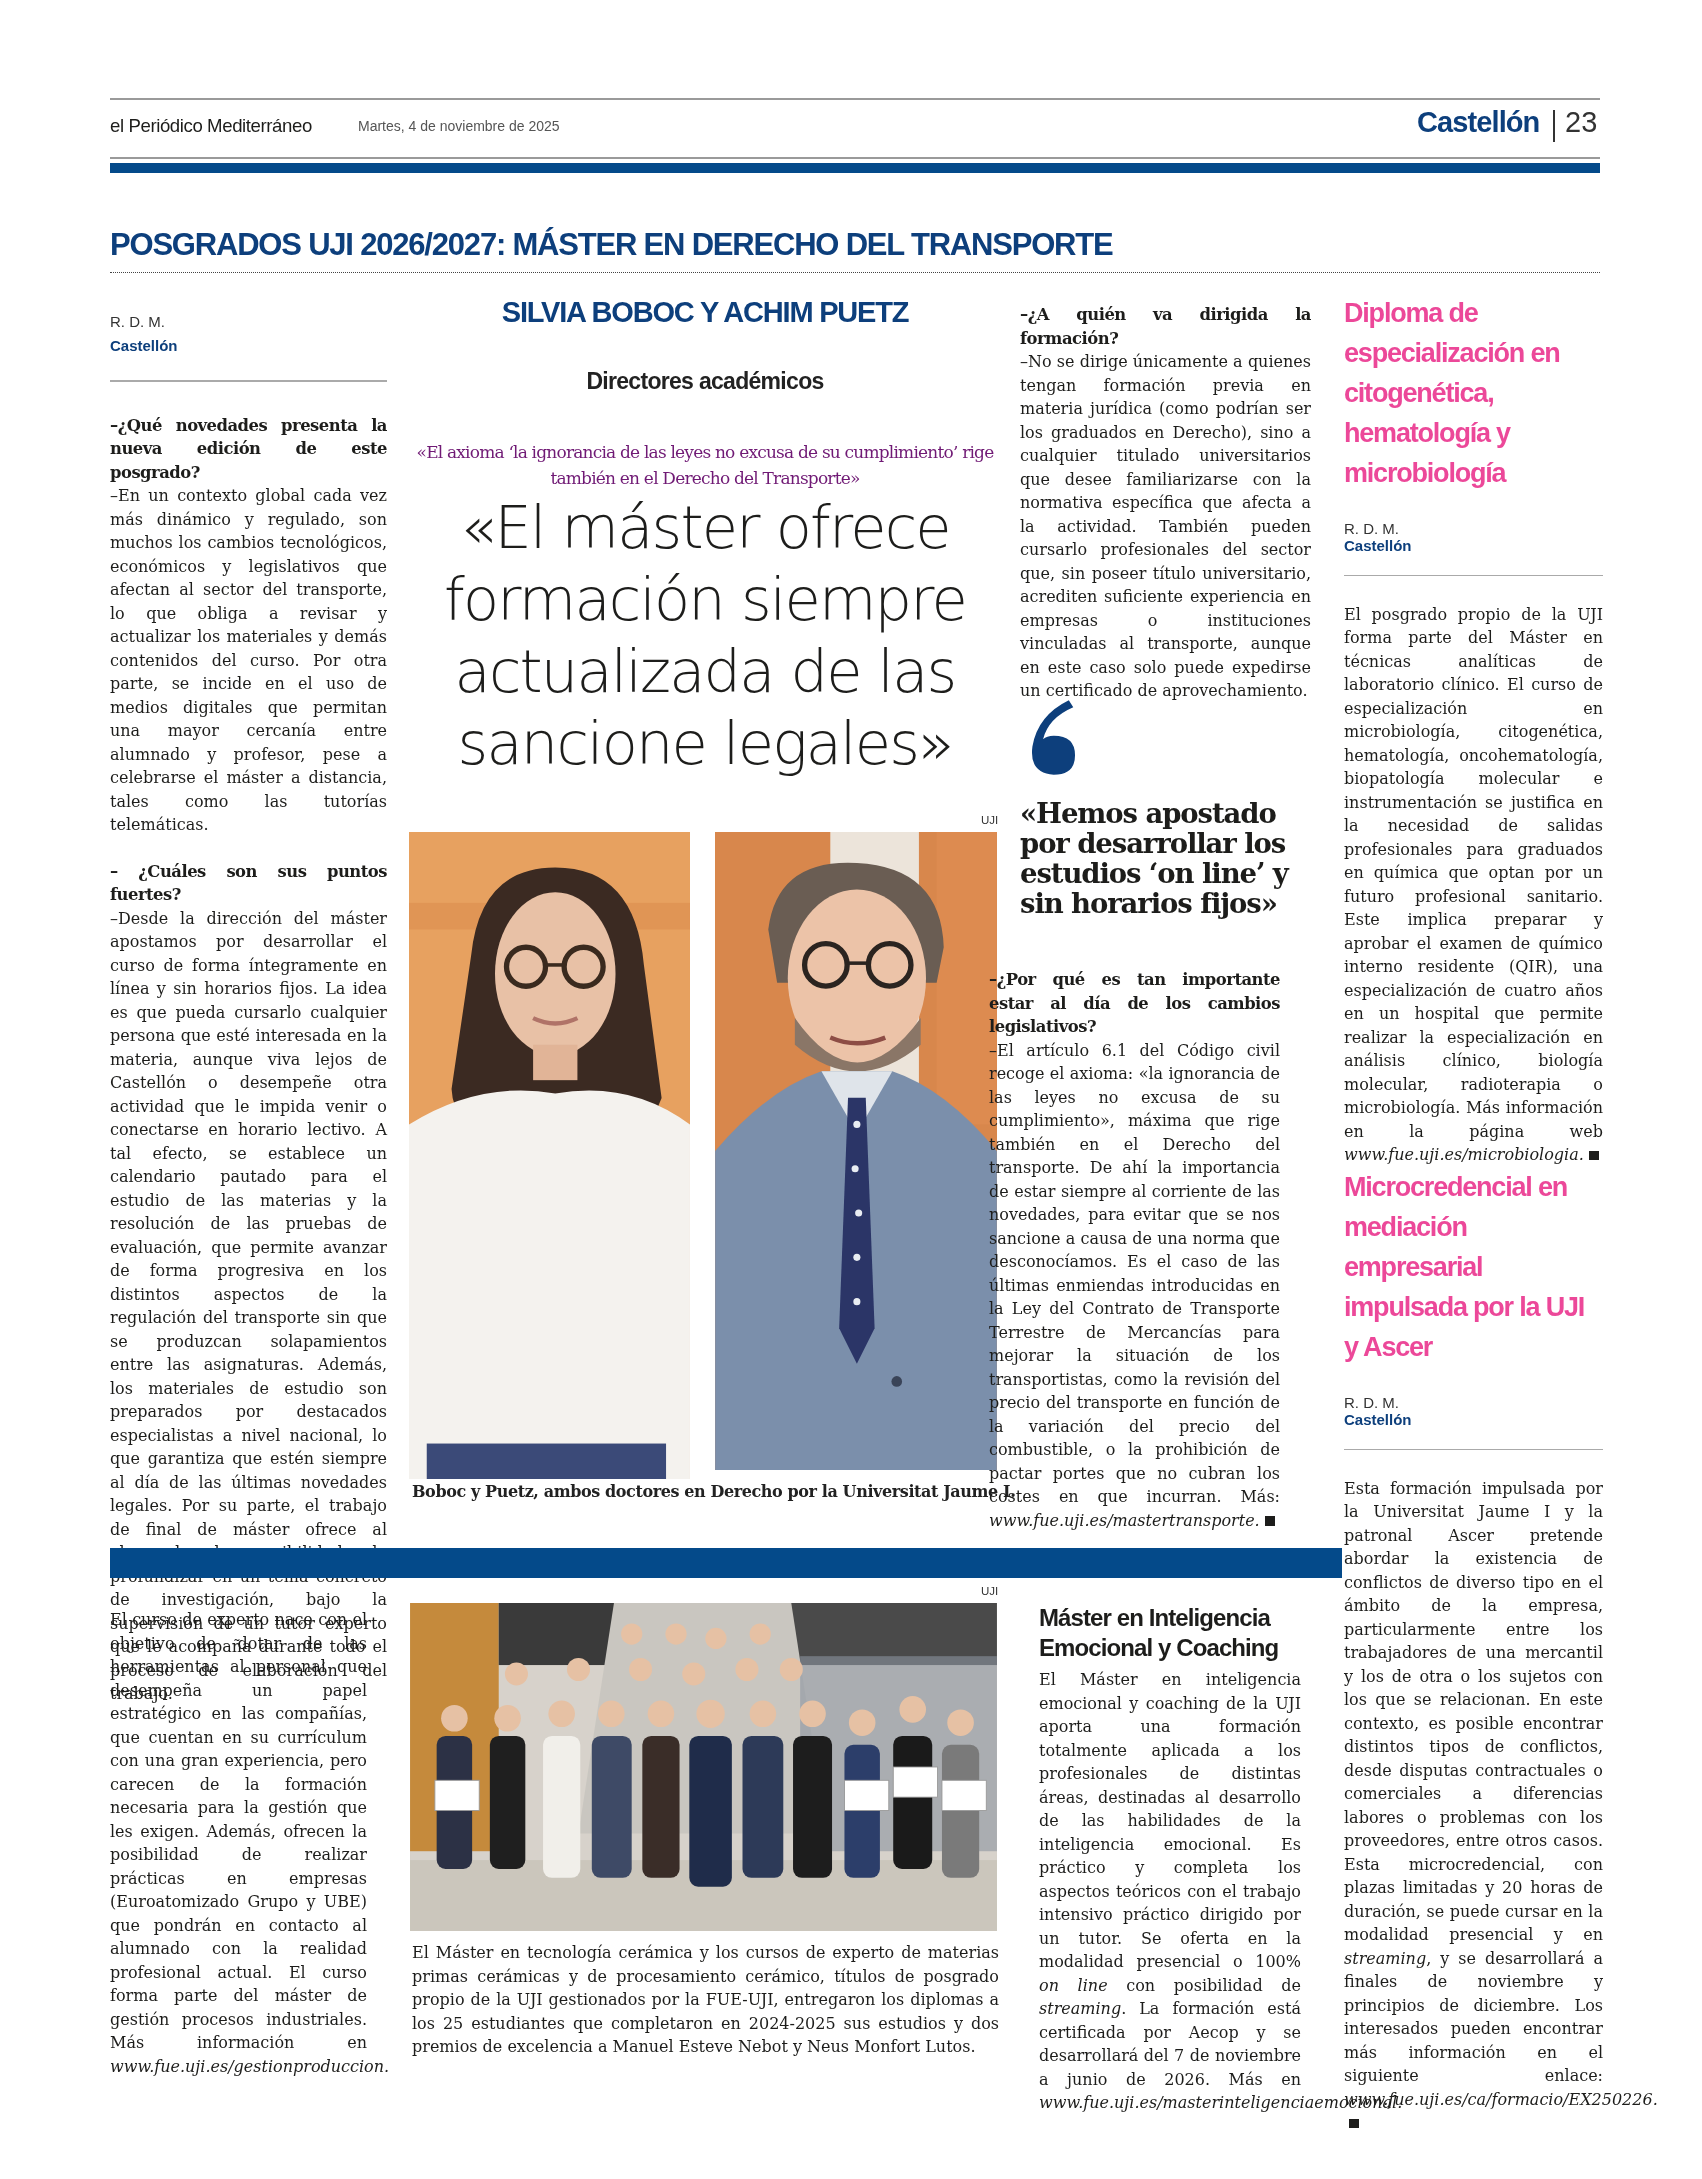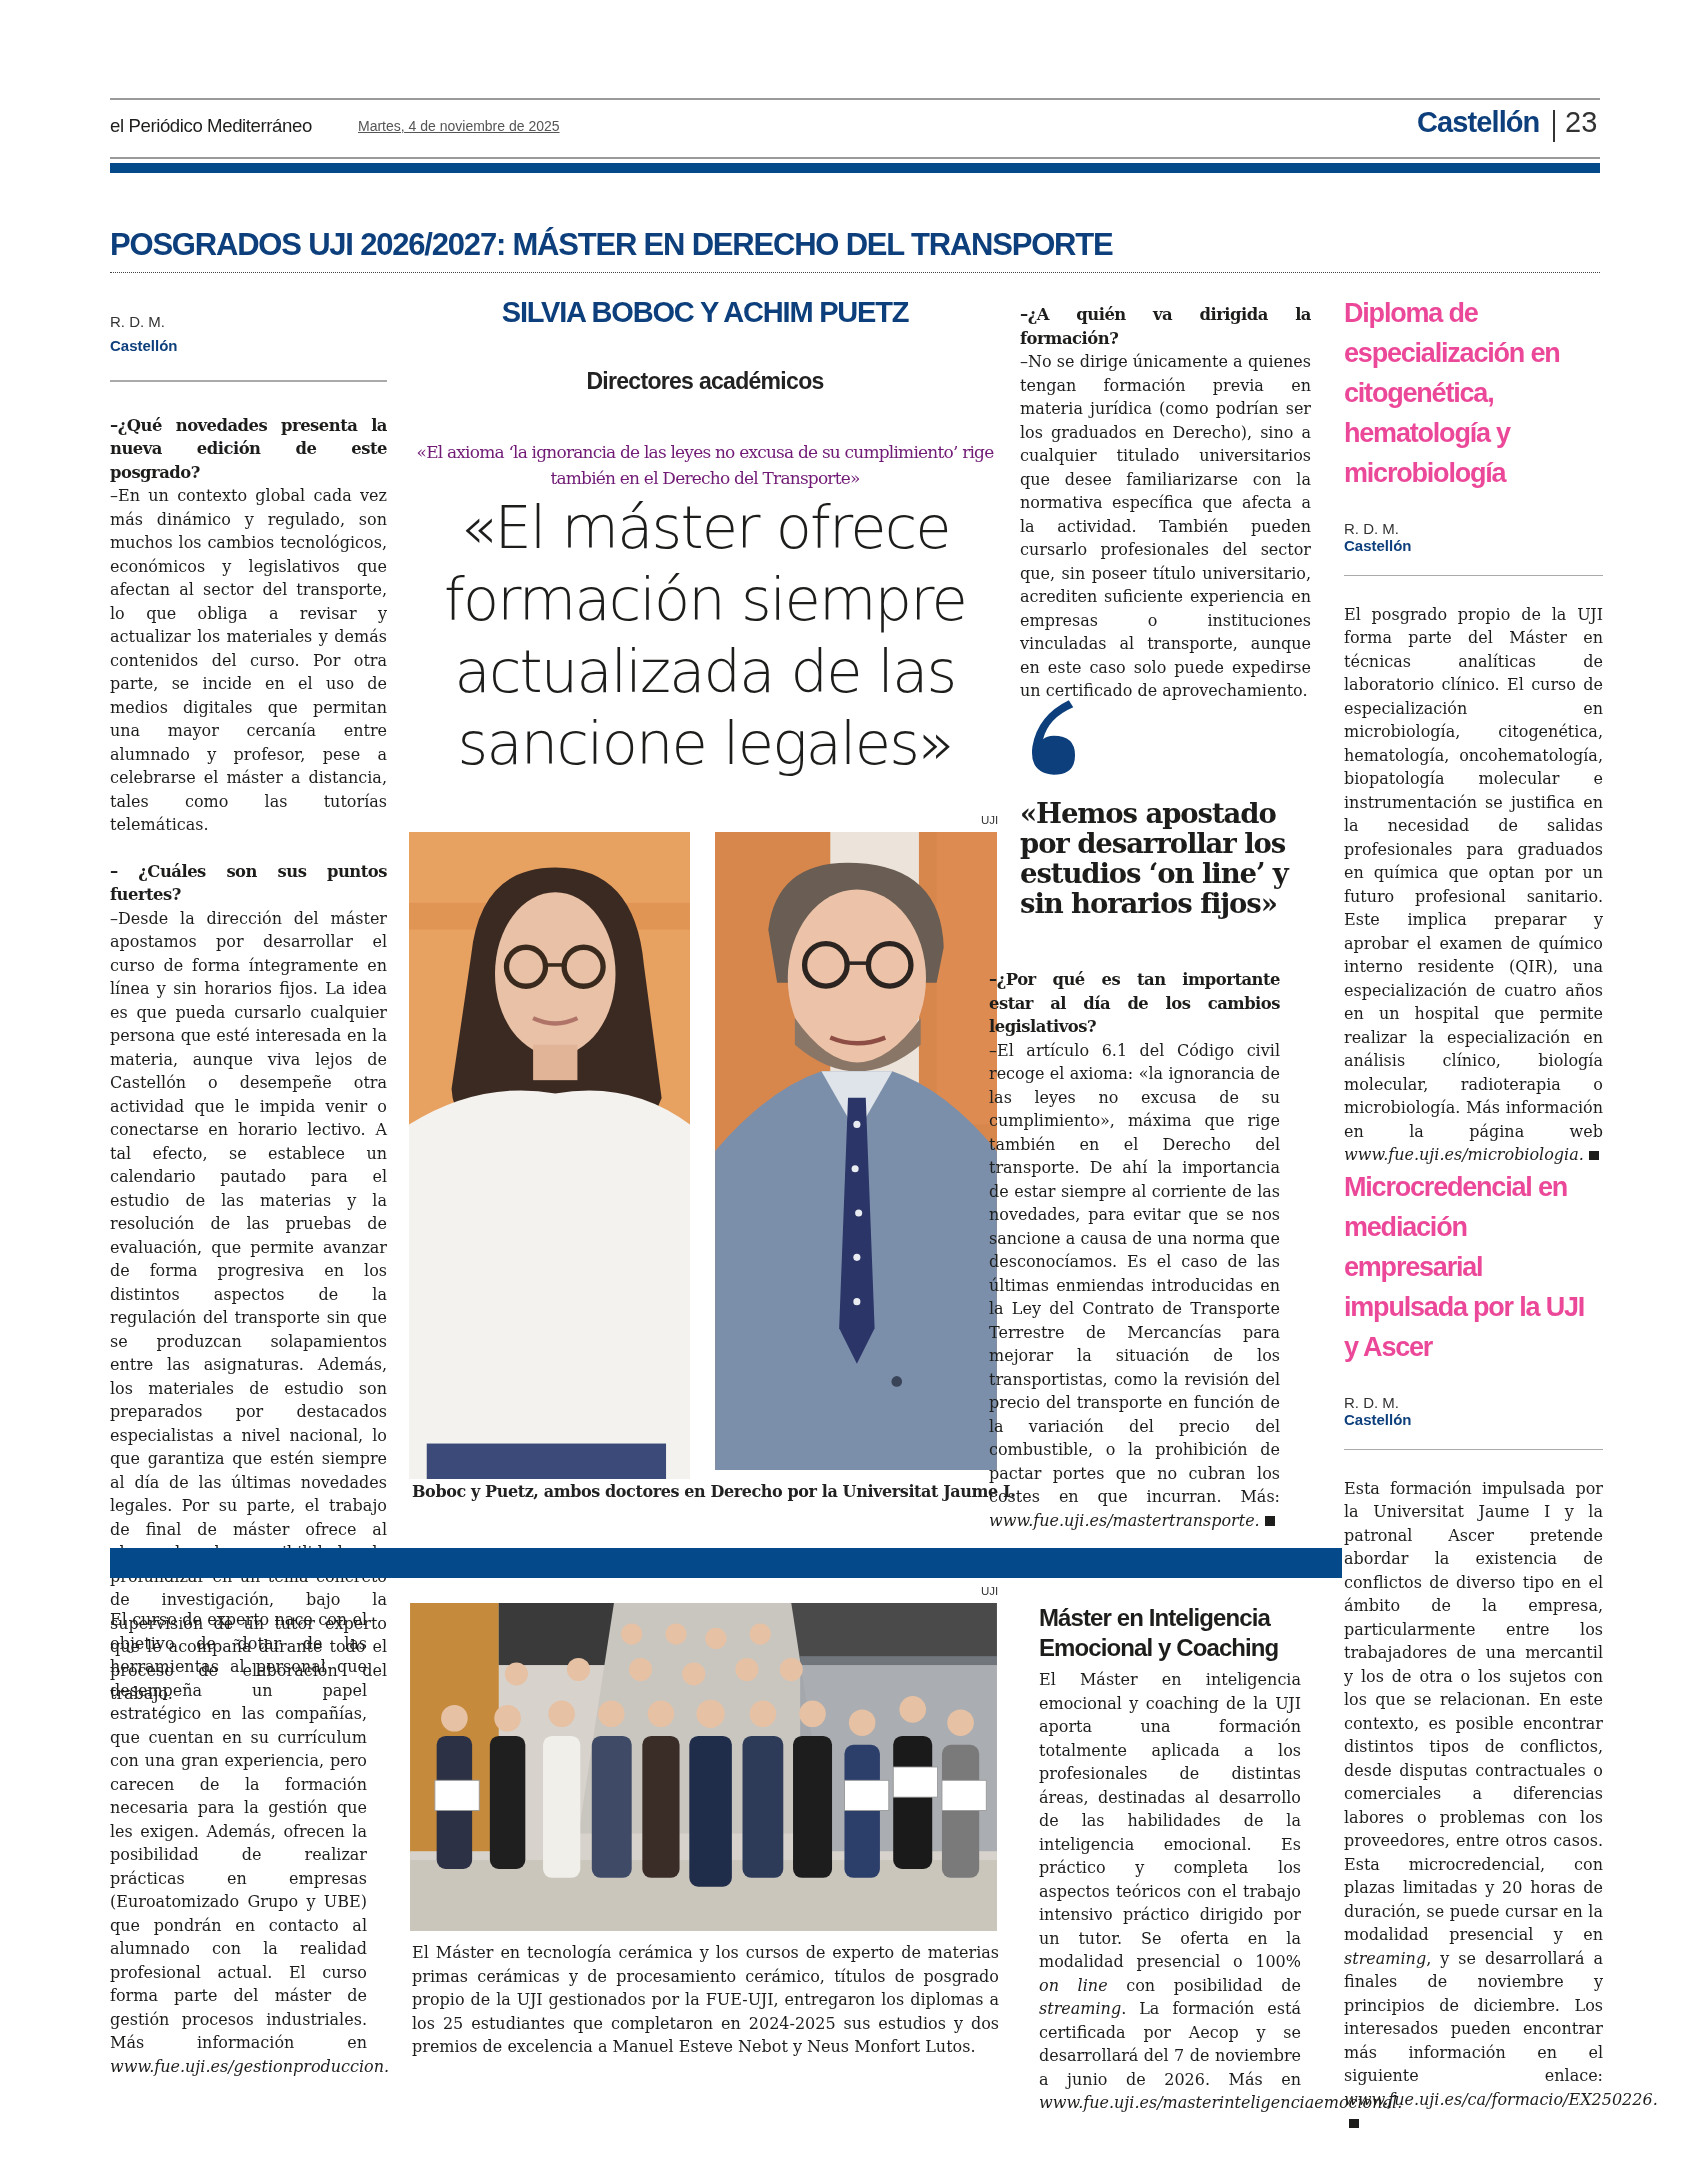--- a/index.html
+++ b/index.html
@@ -3,21 +3,21 @@
 <meta charset="utf-8">
 <style>
   html, body { margin:0; padding:0; background:#ffffff; }
   body { width:1702px; height:2179px; position:relative; overflow:hidden; color:#1d1d1b;
          font-family:"DejaVu Serif", serif; }
   .abs { position:absolute; }
   .serif { font-family:"DejaVu Serif", serif; }
 
   
   .masthead-name { left:110px; top:115px; font-size:18.6px; letter-spacing:-0.4px; font-family:"Liberation Sans", sans-serif; color:#1d1d1b; }
-  .masthead-date { left:358px; top:118px; font-size:14px; color:#555; font-family:"Liberation Sans", sans-serif;text-decoration:underline; }
+  .masthead-date { left:358px; top:118px; font-size:14px; color:#555; font-family:"Liberation Sans", sans-serif; }
   .section-name { left:1417px; top:106px; font-size:29px; font-weight:bold; color:#0d3f7c; font-family:"Liberation Sans", sans-serif; letter-spacing:-0.9px; }
   .section-sep { left:1553px; top:110px; width:1.8px; height:32px; background:#333; }
   .page-number { left:1565px; top:106px; font-size:29px; font-family:"Liberation Sans", sans-serif; color:#333; }
   .rule-thin { left:110px; width:1490px; height:1.8px; background:#9a9a9a; }
   .band-blue { left:110px; width:1490px; height:9.8px; background:#044a8a; }
   .band-blue-big { left:110px; width:1232px; height:30px; background:#044a8a; top:1548px; }
 
   .section-title { left:110px; top:227px; font-size:31px; font-weight:bold; color:#0d3f7c; font-family:"Liberation Sans", sans-serif; letter-spacing:-1.2px; }
   .dotted { left:110px; top:272px; width:1490px; border-top:1.8px dotted #444; }
 

